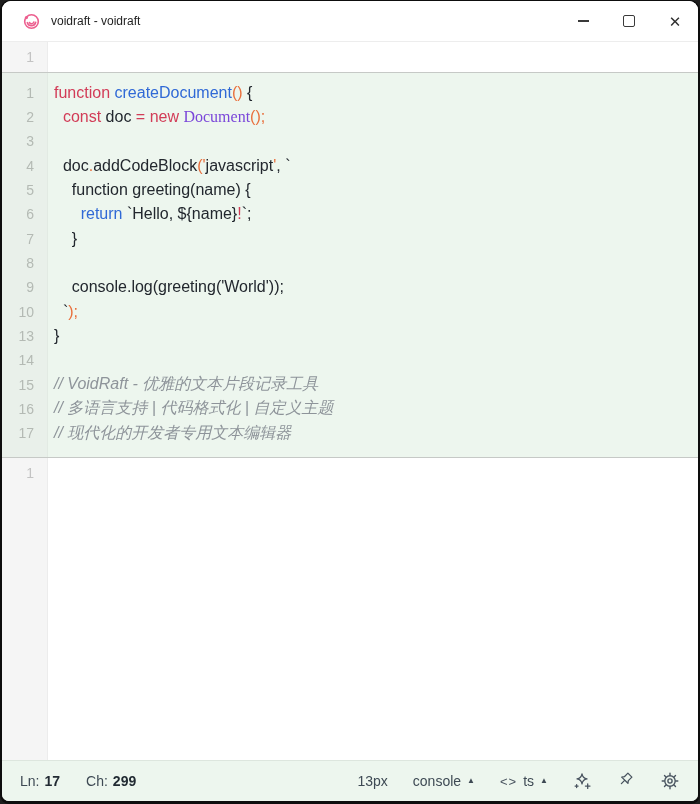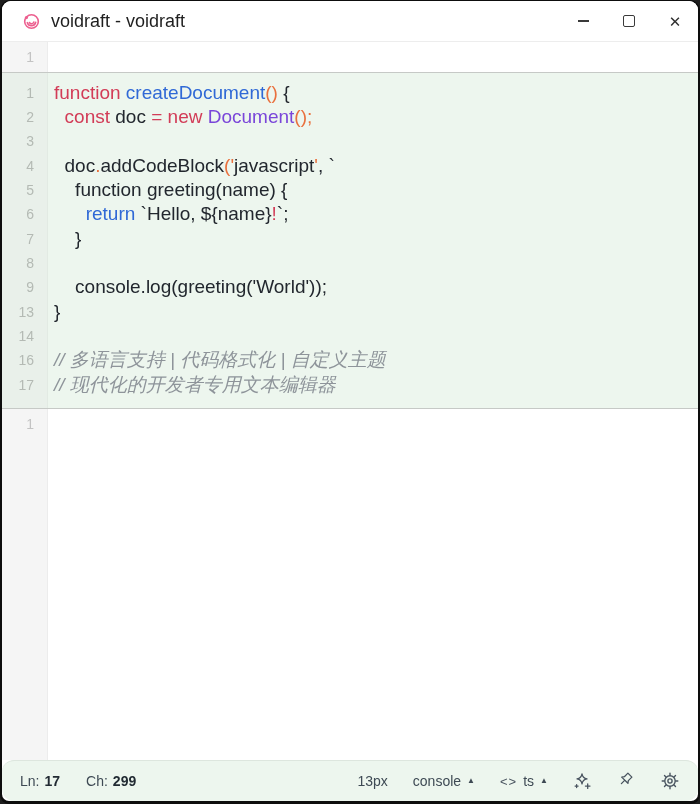--- a/index.html
+++ b/index.html
@@ -5,21 +5,21 @@
   html,body{margin:0;padding:0;background:#1e1e1e;font-family:"Liberation Sans",sans-serif;}
   .window{width:700px;height:804px;background:#0d0d0d;border-radius:11px 11px 9px 9px;
           padding:1px 2px 3px 2px;box-sizing:border-box;overflow:hidden;}
   .frame{width:100%;height:100%;border-radius:9px 9px 7px 7px;overflow:hidden;
          display:flex;flex-direction:column;background:#fff;}
 
   
   .titlebar{height:40px;flex:none;background:#ffffff;display:flex;align-items:center;
             padding-left:20px;border-bottom:1px solid #ededed;}
   .logo{width:19px;height:19px;flex:none;}
-  .title{font-size:18px;color:#1f1f1f;margin-left:10px;}
+  .title{font-size:12px;color:#1f1f1f;margin-left:10px;}
   .controls{margin-left:auto;display:flex;height:100%;align-self:stretch;}
   .ctrl{width:46px;display:flex;align-items:center;justify-content:center;color:#2f2f2f;}
   .min-glyph{display:block;width:11px;height:1.4px;background:#3a3a3a;}
   .max-glyph{display:block;width:10px;height:10px;border:1.4px solid #3a3a3a;border-radius:2px;}
   .close-glyph{font-size:15px;color:#2f2f2f;line-height:1;}
 
   
   .editor{flex:1;display:flex;flex-direction:column;overflow:hidden;background:#fff;}
   .block{flex:none;}
   .block.grow{flex:1;}
@@ -27,35 +27,35 @@
   .block.green{background:linear-gradient(to right,var(--gutter-green) 0px,var(--gutter-green) 45px,#e2eae3 45px,#e2eae3 46px,var(--block-green) 46px);
                padding:7px 0 11px 0;}
   .block.single{padding:3px 0;}
   .block-divider{flex:none;height:1px;background:#c6c9c6;}
   .line{display:flex;align-items:center;height:24.35px;}
   .line.active{background:var(--active-line);}
   .gutter{width:45px;flex:none;text-align:right;padding-right:13px;box-sizing:border-box;
           font-size:14px;color:var(--number);}
   .block.white .gutter{color:#c3c3c3;}
   .line.active .gutter{color:var(--number-active);font-weight:600;}
-  .code{padding-left:7px;white-space:pre;font-size:19px;color:var(--text);}
+  .code{padding-left:7px;white-space:pre;font-size:16px;color:var(--text);}
   .tk-kw{color:var(--kw);}
   .tk-fn{color:var(--fn);}
   .tk-or{color:var(--orange);}
-  .tk-ty{color:var(--type);}
+  .tk-ty{color:var(--type);font-family:Liberation Serif, serif;}
   .tk-pl{color:var(--text);}
   .tk-bl{color:var(--fn);}
   .tk-rd{color:var(--kw);}
   .tk-cm{color:var(--comment);font-style:italic;}
   .cursor{display:inline-block;width:2px;height:19px;background:#101010;vertical-align:text-bottom;margin-left:1px;}
 
   
   .statusbar{flex:none;height:41px;box-sizing:border-box;border-top:1px solid #dde6de;
              background:var(--statusbar-bg);display:flex;align-items:center;
-             padding:0 18px;font-size:14px;color:#3e4a54;border-radius:12px;}
+             padding:0 18px;font-size:14px;color:#3e4a54;}
   .sb-left{display:flex;gap:26px;}
   .stat{display:flex;gap:5px;}
   .stat .val{font-weight:700;color:#222b33;}
   .sb-right{margin-left:auto;display:flex;align-items:center;gap:25px;}
   .sb-item{display:flex;align-items:center;gap:6px;cursor:default;}
   .caret{font-size:8px;color:#3e4a54;transform:translateY(-1px);}
   .code-glyph{font-size:13px;letter-spacing:1px;color:#4a5560;}
   .sb-icon{display:flex;align-items:center;justify-content:center;}
   .sb-icon svg{display:block;}
 </style>
@@ -127,26 +127,34 @@
           </div>
           <div class="line">
             <span class="gutter">8</span>
             <span class="code"></span>
           </div>
           <div class="line">
             <span class="gutter">9</span>
             <span class="code"><span class="tk-pl">    console.log(greeting('World'));</span></span>
           </div>
           <div class="line">
+            <span class="gutter">10</span>
+            <span class="code"><span class="tk-pl">  `</span><span class="tk-or">);</span></span>
+          </div>
+          <div class="line">
             <span class="gutter">13</span>
             <span class="code"><span class="tk-pl">}</span></span>
           </div>
           <div class="line">
             <span class="gutter">14</span>
             <span class="code"></span>
+          </div>
+          <div class="line">
+            <span class="gutter">15</span>
+            <span class="code"><span class="tk-cm">// VoidRaft - 优雅的文本片段记录工具</span></span>
           </div>
           <div class="line">
             <span class="gutter">16</span>
             <span class="code"><span class="tk-cm">// 多语言支持 | 代码格式化 | 自定义主题</span></span>
           </div>
           <div class="line">
             <span class="gutter">17</span>
             <span class="code"><span class="tk-cm">// 现代化的开发者专用文本编辑器</span></span>
           </div>
         </div>

